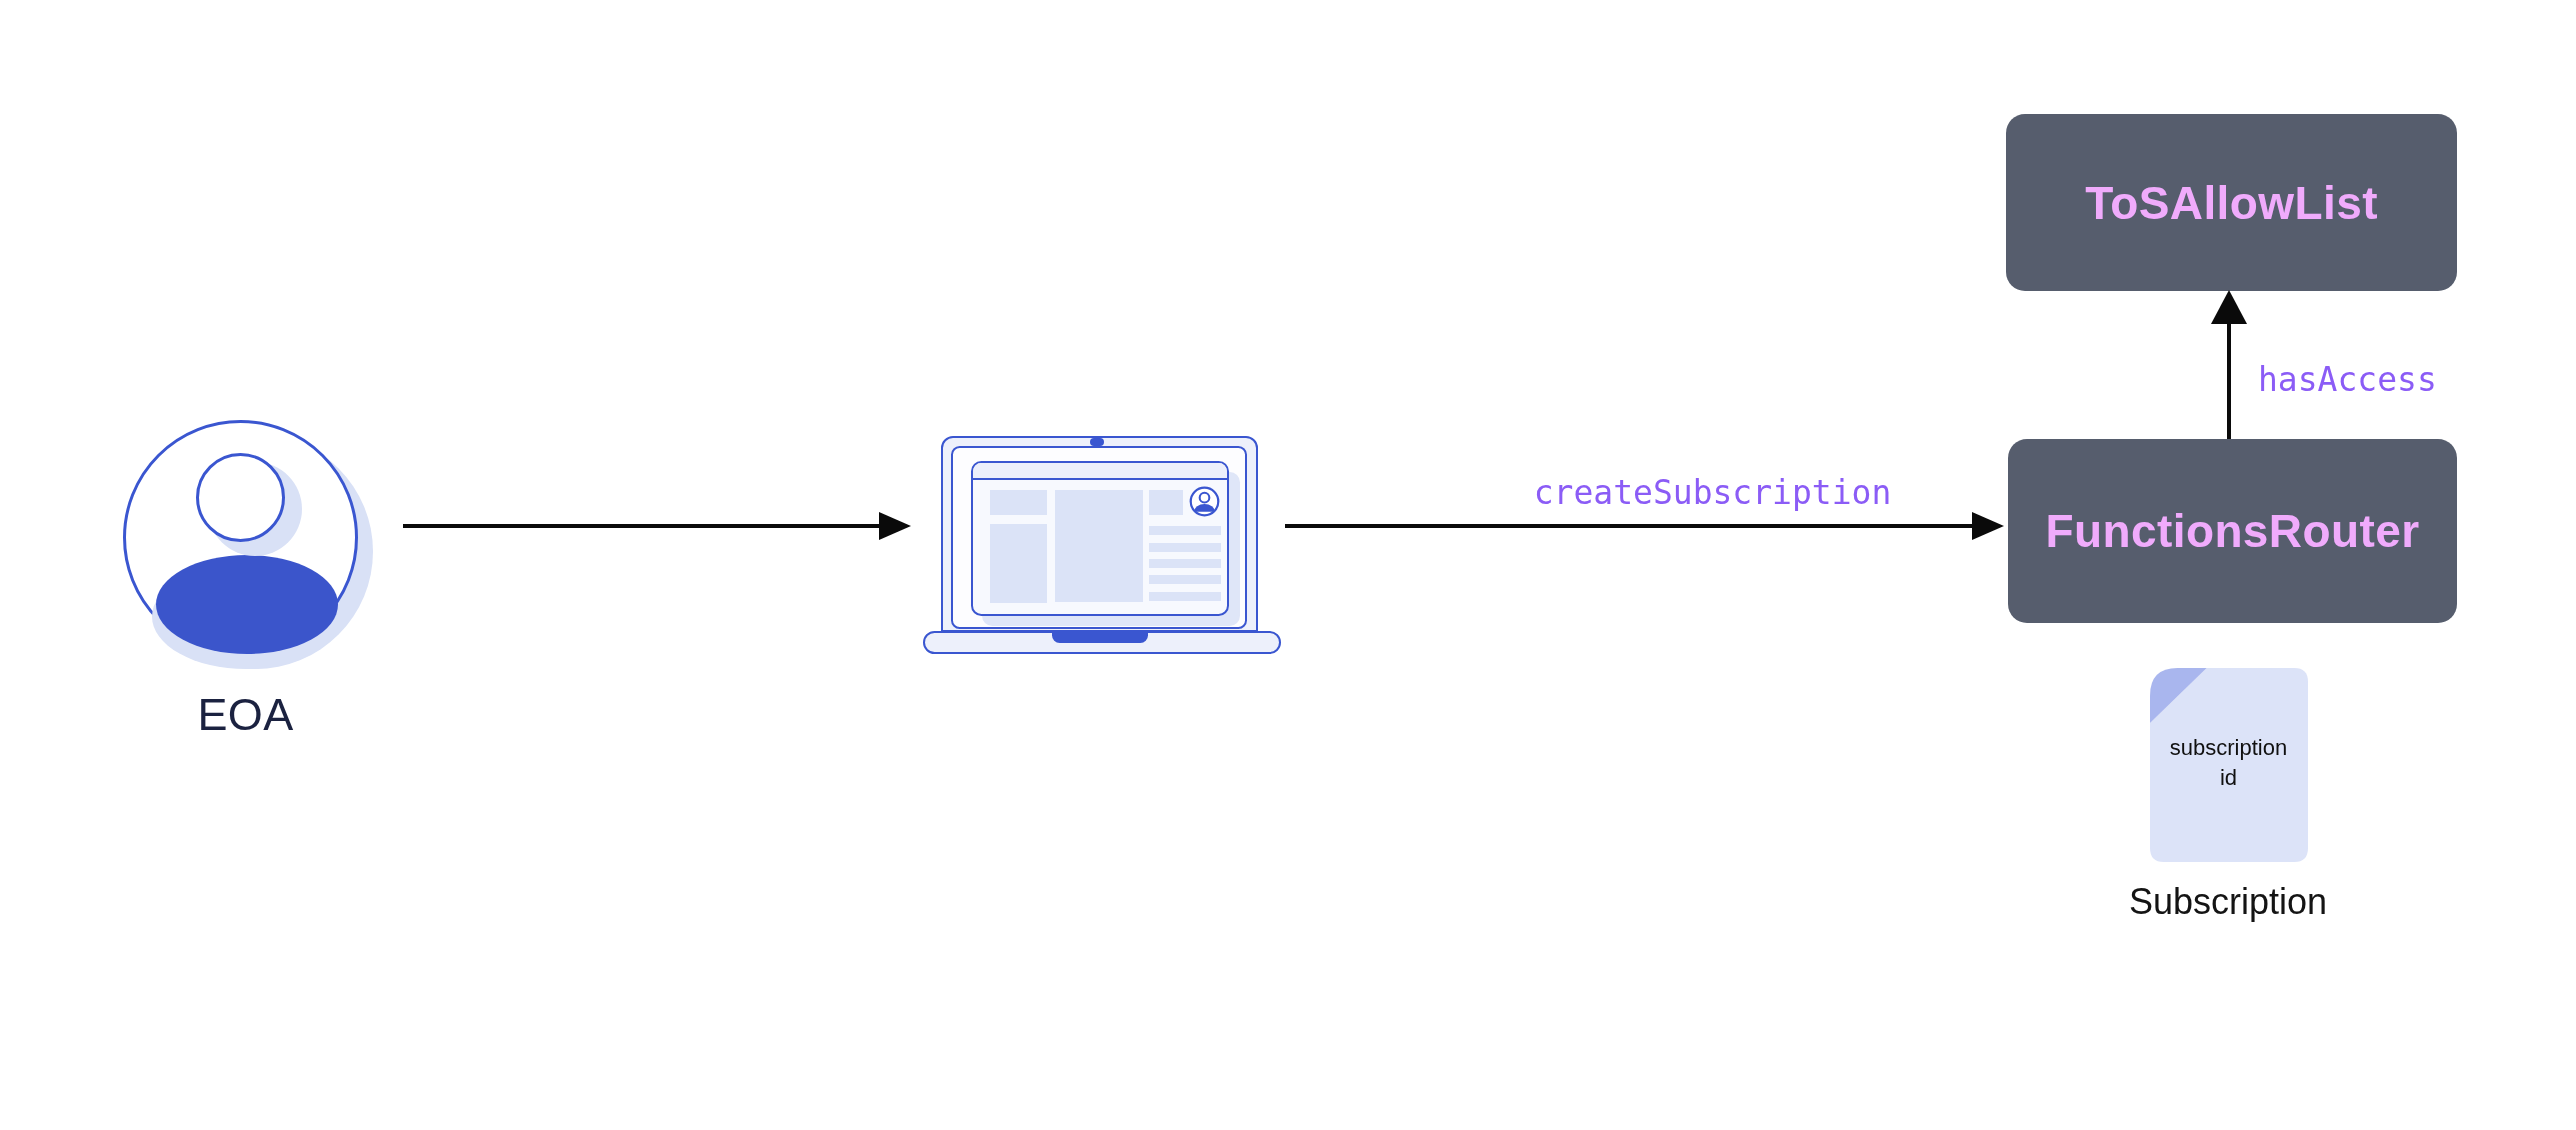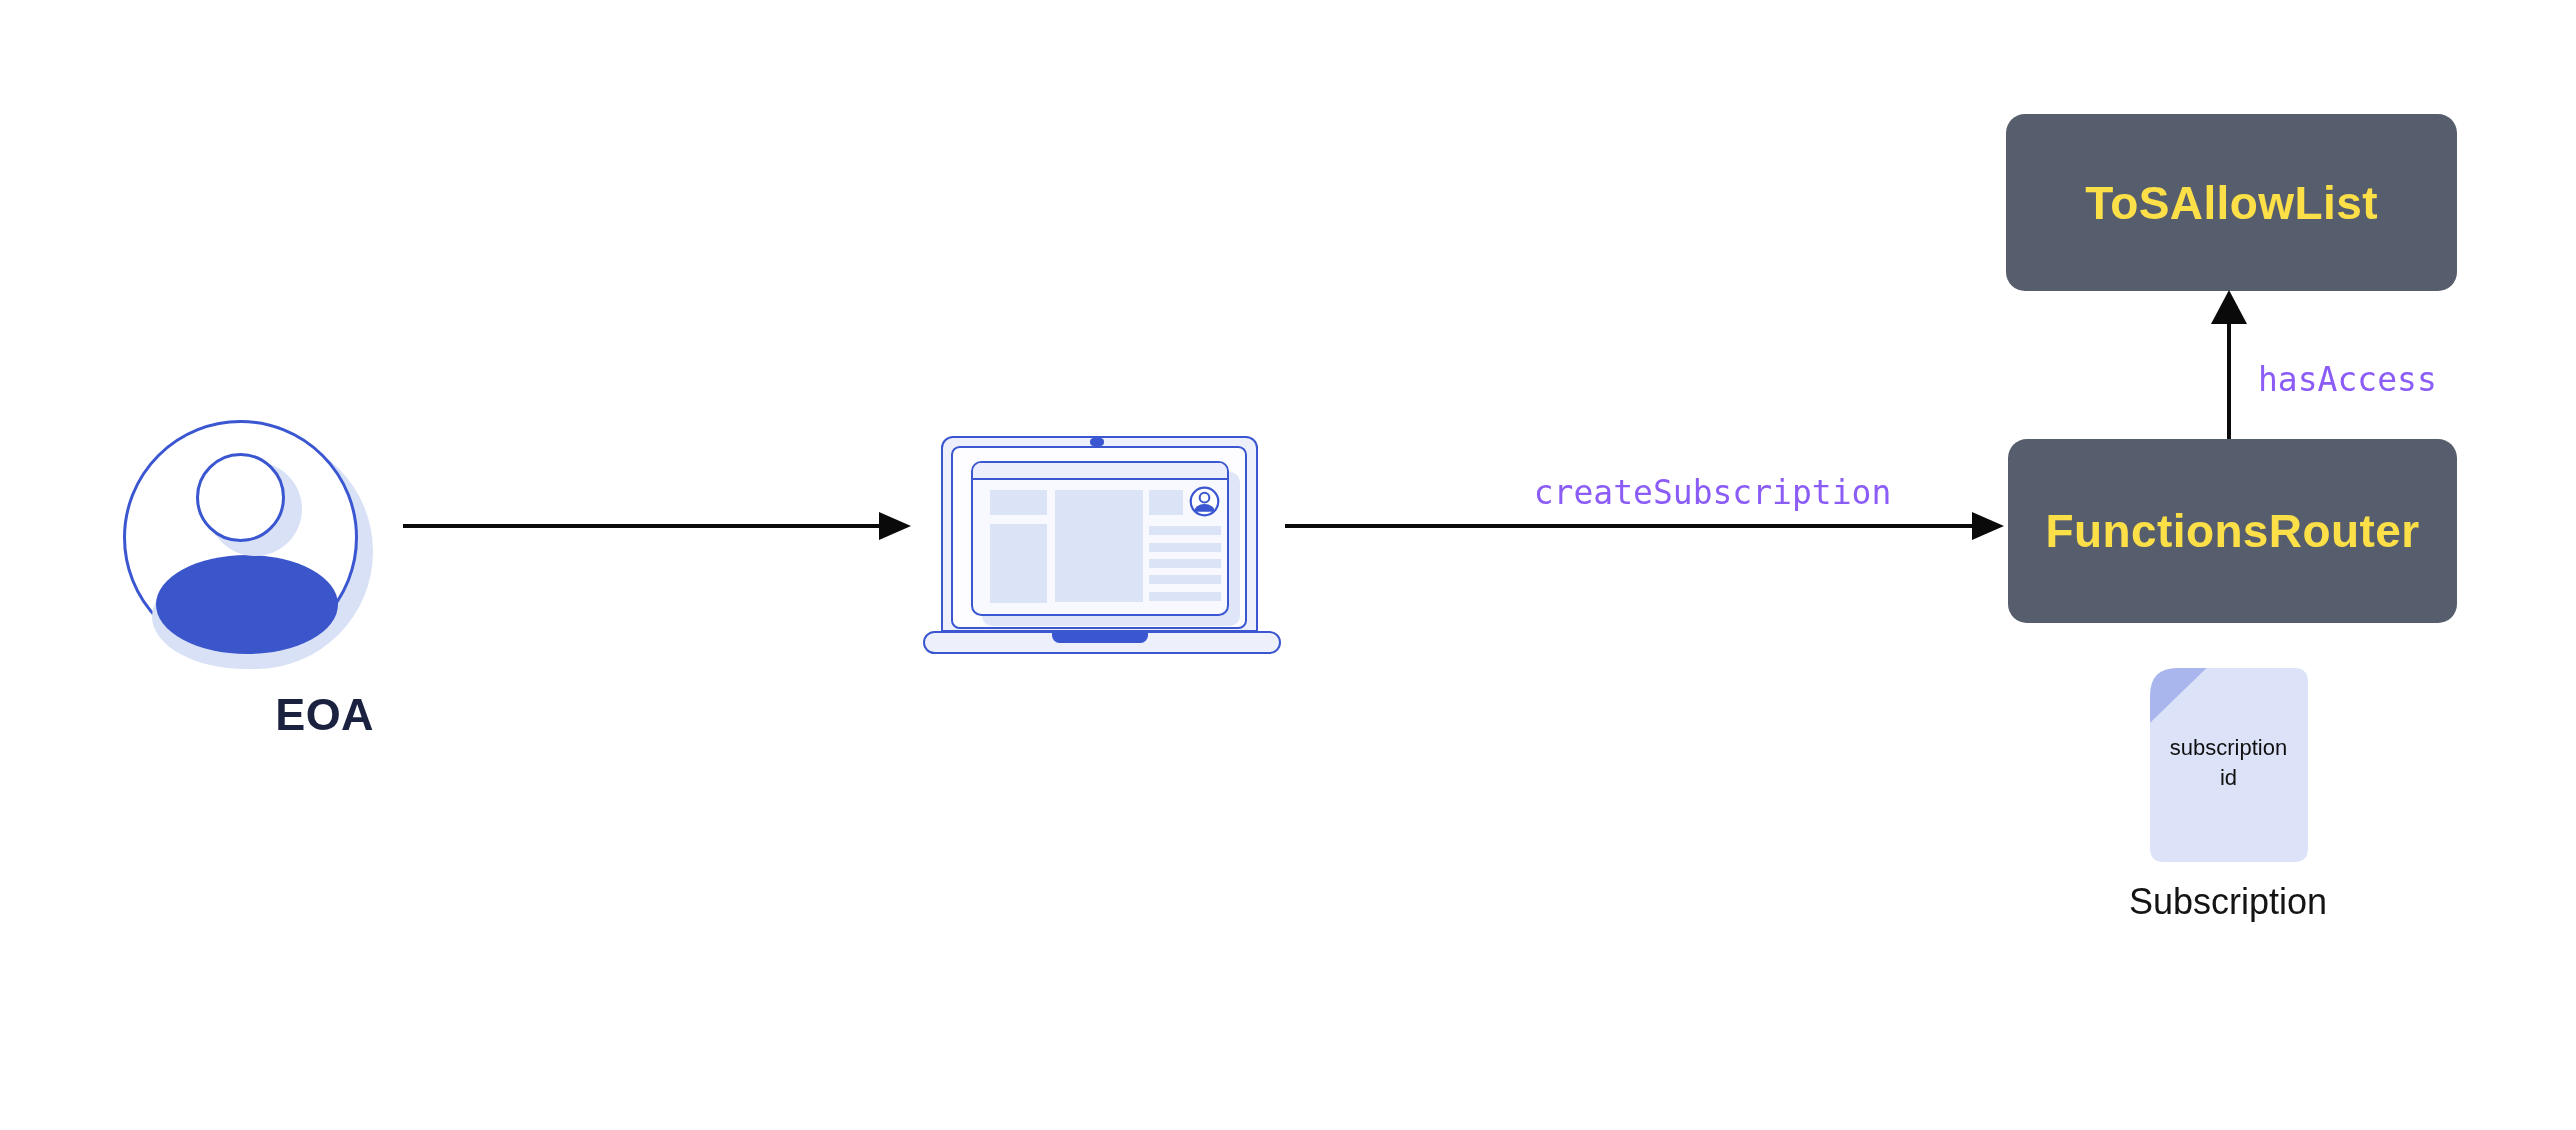--- a/index.html
+++ b/index.html
@@ -23,21 +23,21 @@
   .eoa-wrap{left:123px;top:420px;width:266px;height:266px;}
   .circle{border-radius:50%;}
   .eoa-outer-shadow{left:15.4px;top:13.7px;width:235px;height:235px;background:var(--shadow-light);}
   .eoa-ring{left:0;top:0;width:235px;height:235px;background:#ffffff;border:3.4px solid var(--accent-blue);box-sizing:border-box;}
   .eoa-body-shadow{left:29px;top:144px;width:188px;height:105px;background:var(--shadow-light);border-radius:50%;}
   .eoa-body{left:33px;top:135px;width:182px;height:99px;background:var(--solid-blue);border-radius:50%;}
   .eoa-head-shadow{left:85px;top:42px;width:94px;height:94px;background:var(--shadow-light);}
   .eoa-head{left:73px;top:33px;width:89px;height:89px;background:#ffffff;border:3.4px solid var(--accent-blue);box-sizing:border-box;}
 
   
-  .node-label{font-weight:bold;font-size:45px;color:var(--navy);text-align:right;letter-spacing:0.4px;}
+  .node-label{font-weight:normal;font-size:45px;color:var(--navy);text-align:center;letter-spacing:0.4px;}
   .eoa-label{left:117px;top:689px;width:257px;}
   .frontend-label{left:938px;top:689px;width:343px;}
 
   
   .hline{height:4.3px;background:var(--arrow-black);}
   .vline{width:4.3px;background:var(--arrow-black);}
   .head-right{width:0;height:0;border-top:14.6px solid transparent;border-bottom:14.6px solid transparent;border-left:32px solid var(--arrow-black);}
   .head-up{width:0;height:0;border-left:18px solid transparent;border-right:18px solid transparent;border-bottom:34px solid var(--arrow-black);}
   .edge-label{font-family:"DejaVu Sans Mono","Liberation Mono",monospace;font-size:33px;color:#8b5cf6;white-space:nowrap;}
 
@@ -47,21 +47,21 @@
   .laptop-screen{left:951px;top:446px;width:296px;height:183px;background:#fdfdff;border:2.6px solid var(--accent-blue);border-radius:8.6px;box-sizing:border-box;}
   .browser-shadow{left:982px;top:472px;width:258px;height:154px;background:#dfe6f8;border-radius:10.3px;}
   .browser{left:971px;top:461px;width:258px;height:155px;background:#f7f9fe;border:2.6px solid var(--accent-blue);border-radius:10.3px;box-sizing:border-box;overflow:hidden;}
   .browser-header{position:absolute;left:0;top:0;width:100%;height:14.6px;background:#eceffb;border-bottom:2.6px solid var(--accent-blue);}
   .blk{position:absolute;background:var(--block-light);}
   .laptop-base{left:923px;top:631px;width:358px;height:23px;background:var(--panel-light);border:2.6px solid var(--accent-blue);border-radius:12px;box-sizing:border-box;}
   .laptop-notch{left:1052px;top:633px;width:96px;height:10.3px;background:var(--accent-blue);border-radius:0 0 7.7px 7.7px;}
 
   
   .contract-box{background:var(--slate);border-radius:19px;display:flex;align-items:center;justify-content:center;}
-  .contract-box .box-label{color:#fde047;font-weight:bold;font-size:46px;letter-spacing:0.4px;}
+  .contract-box .box-label{color:#f0abfc;font-weight:bold;font-size:46px;letter-spacing:0.4px;}
   .box-tos{left:2006px;top:114px;width:451px;height:177px;}
   .box-router{left:2008px;top:439px;width:449px;height:184px;}
 
   
   .doc-svg{left:2150px;top:668px;width:158px;height:194px;}
   .doc-text{left:2155px;top:733px;width:147px;text-align:center;font-size:22px;line-height:1.35;color:#111111;}
   .doc-caption{left:2065px;top:879px;width:326px;text-align:center;font-size:36px;line-height:1.26;color:#141414;}
 </style>
 </head>
 <body>

